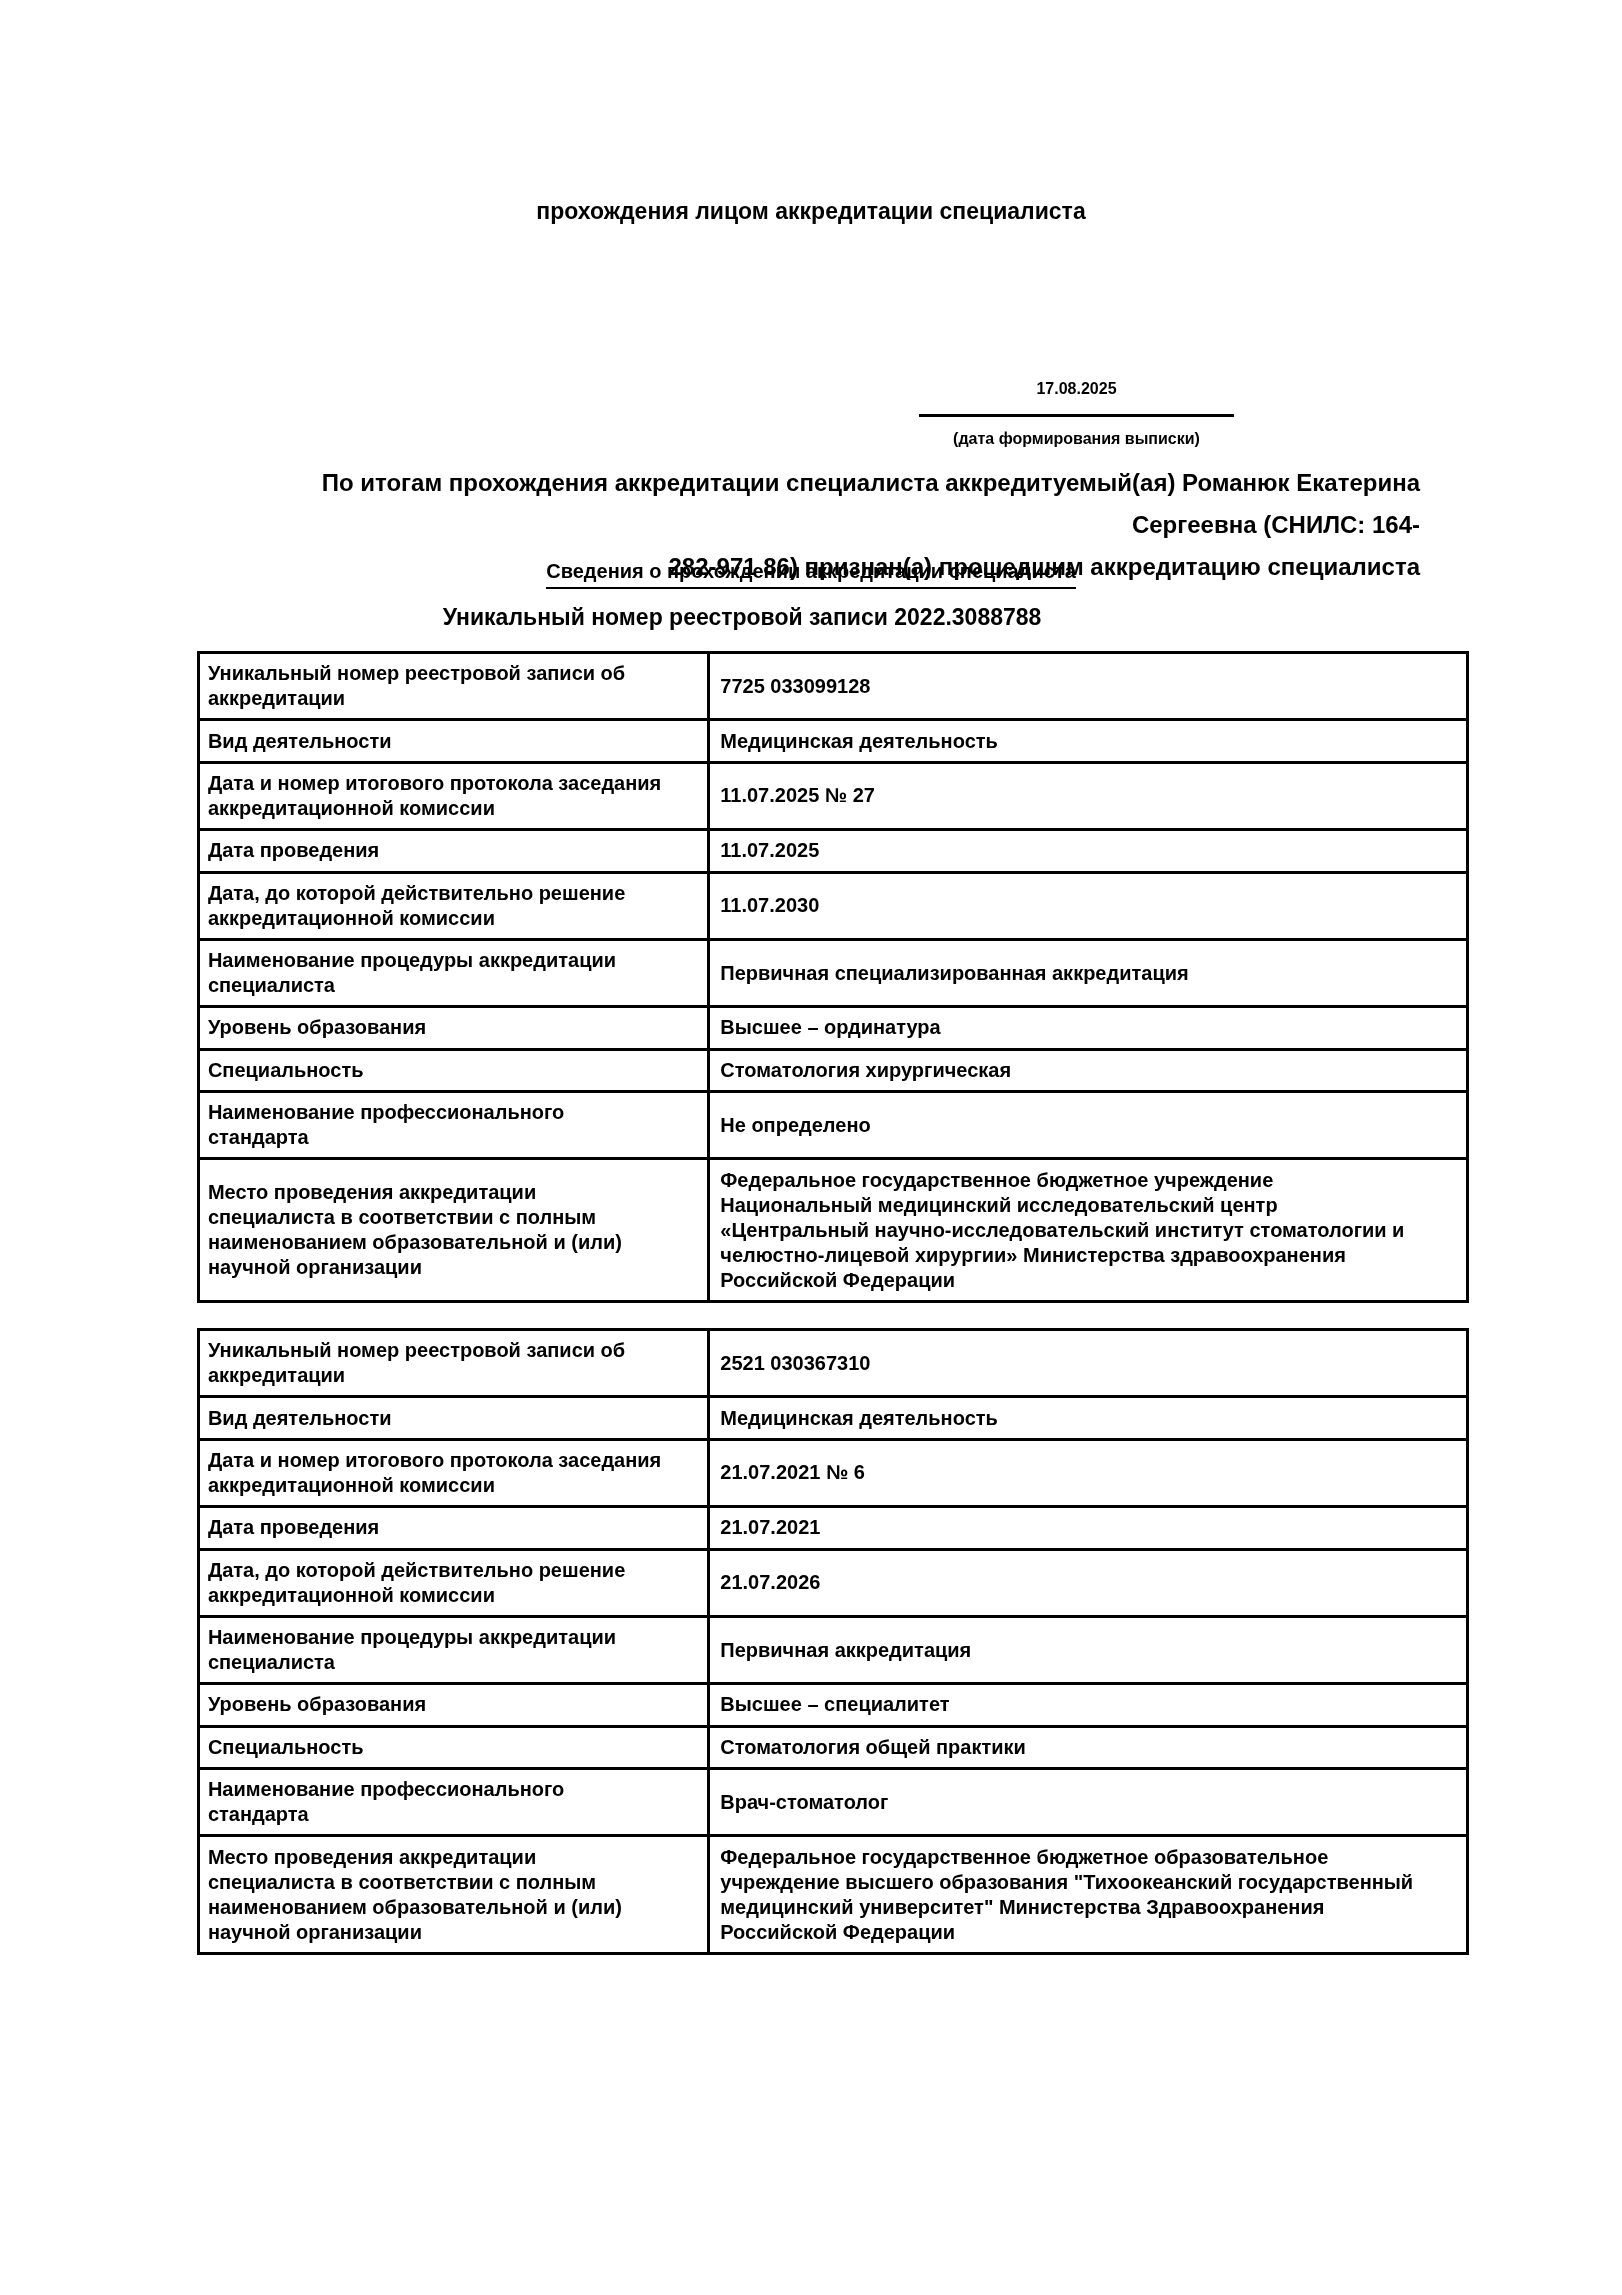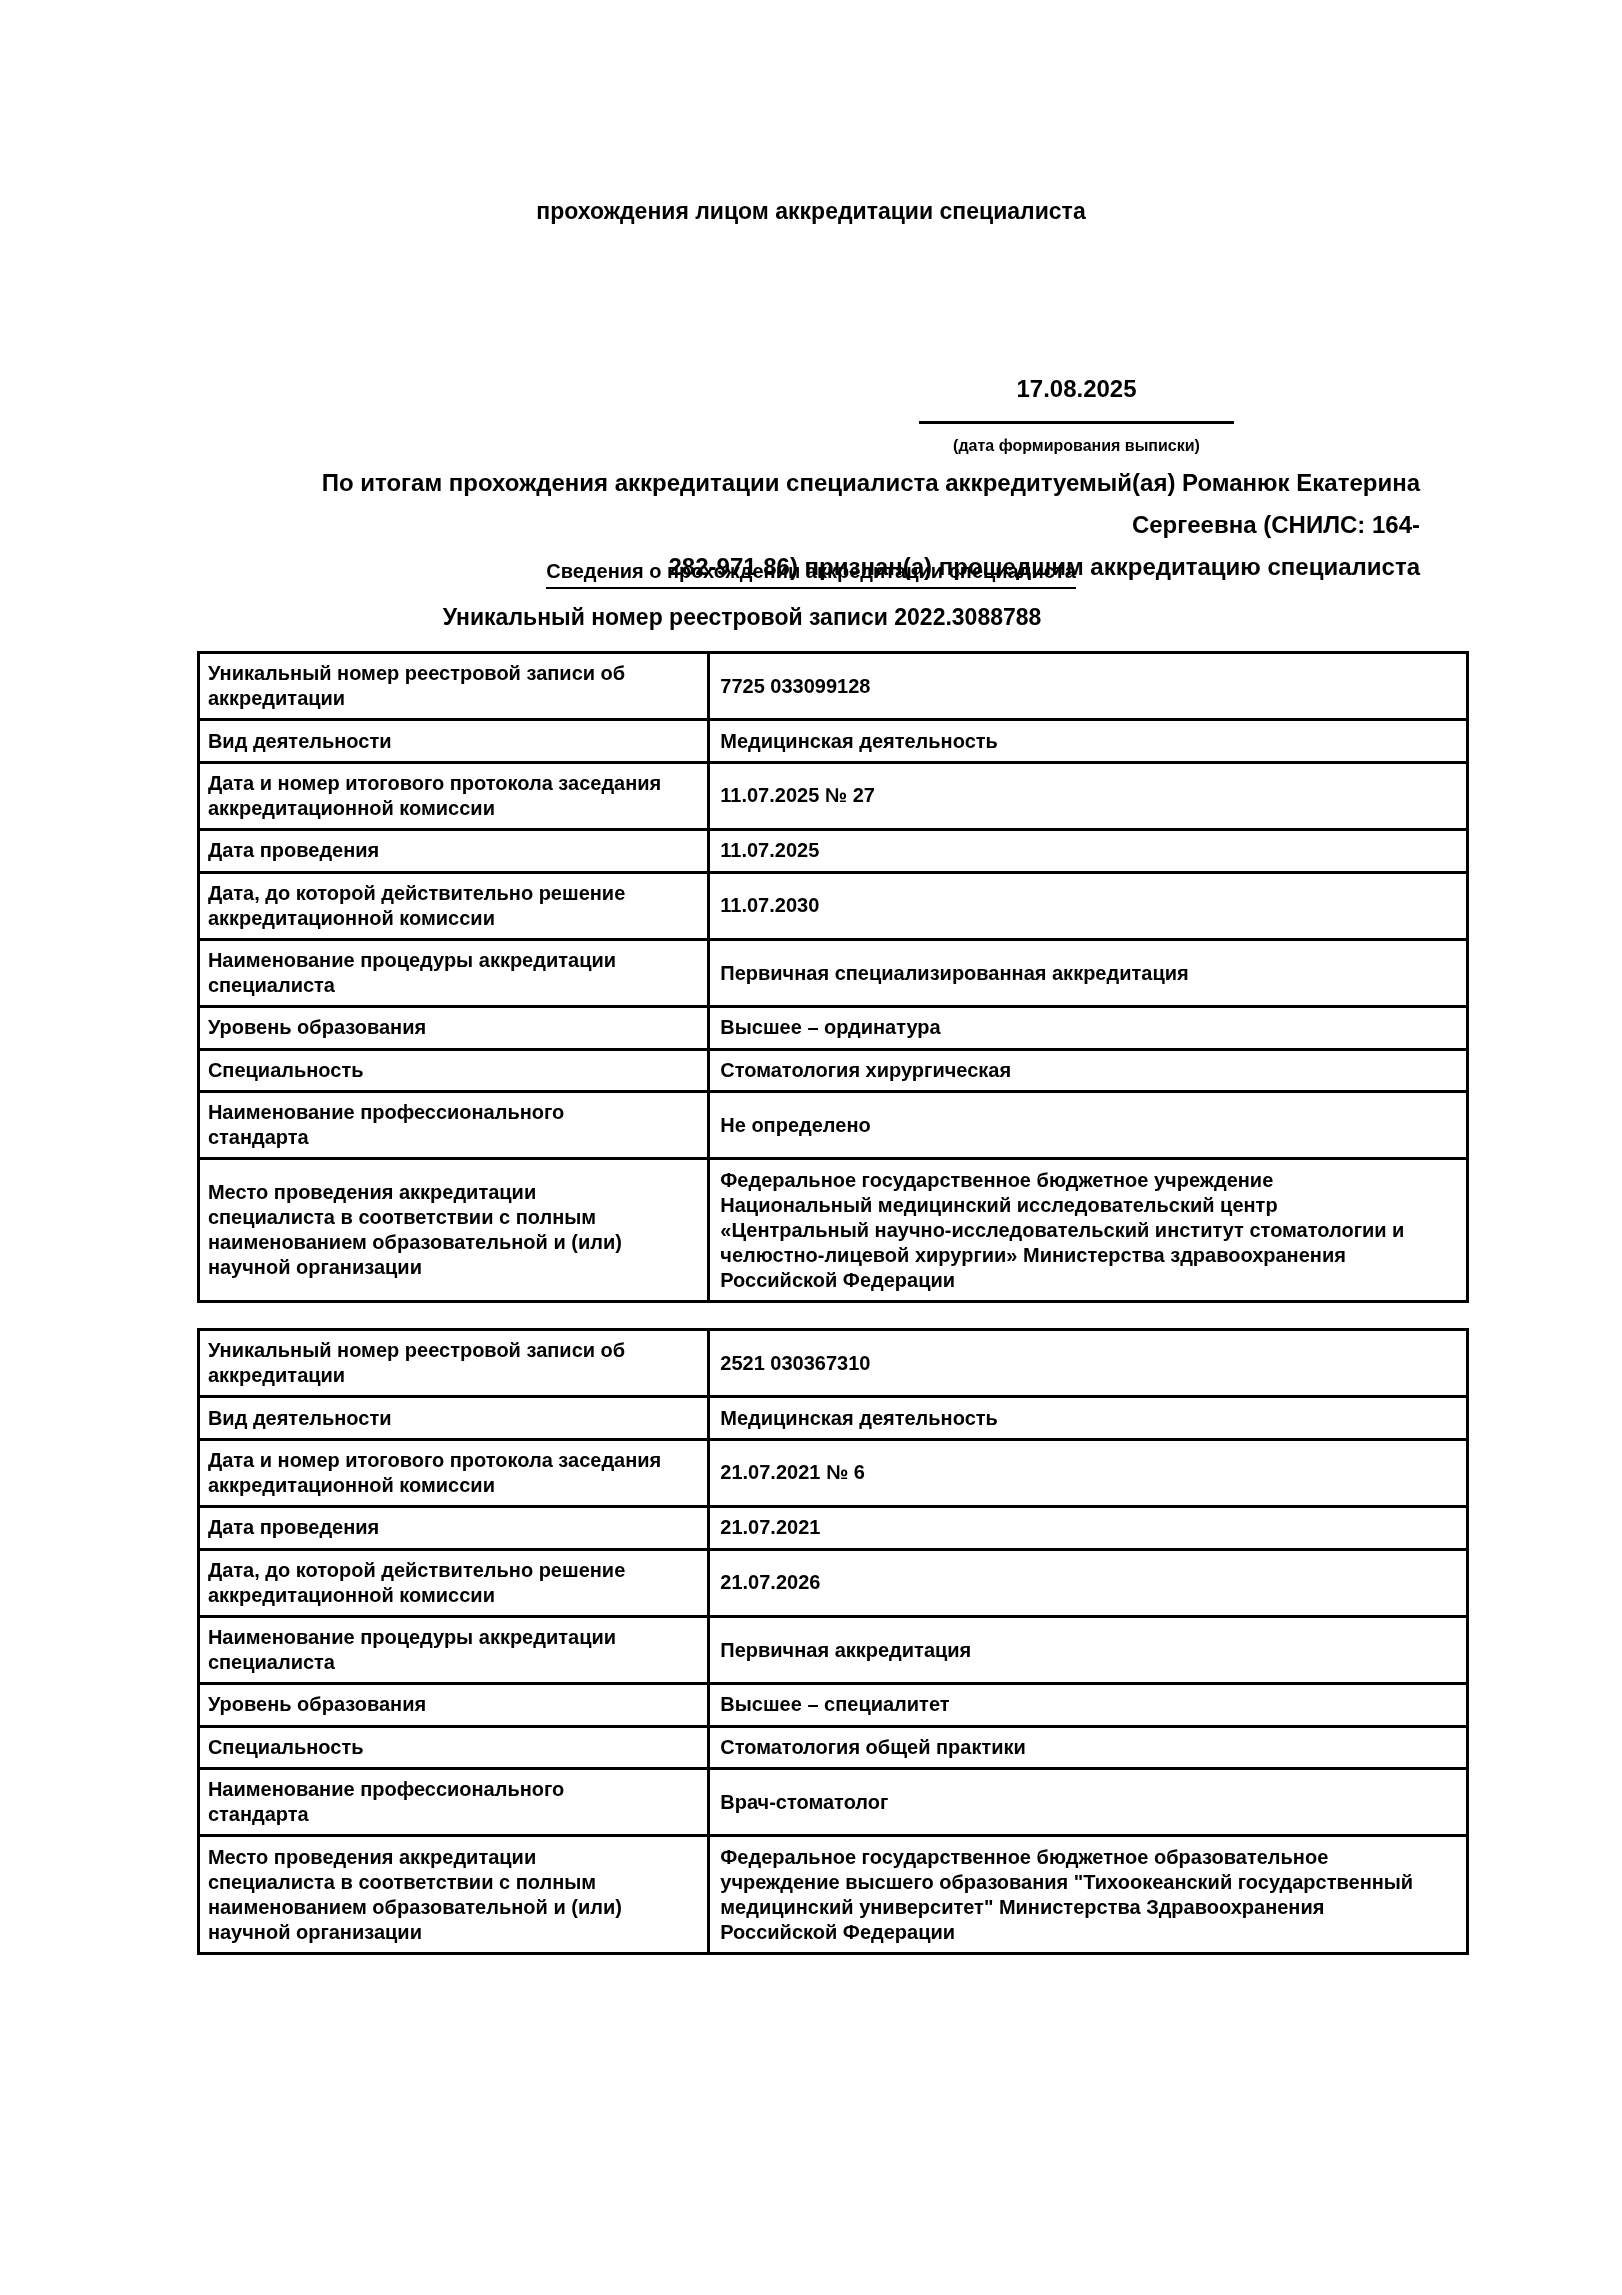--- a/index.html
+++ b/index.html
@@ -31,23 +31,23 @@
     left: 919px;
     top: 376px;
     width: 315px;
     display: flex;
     flex-direction: column;
     align-items: center;
   }
   .date-value {
     width: 100%;
     text-align: center;
-    font-size: 24px;
+    font-size: 16px;
     line-height: 25px;
-    padding-bottom: 20px;
+    padding-bottom: 13px;
     border-bottom: 3.9px solid #000000;
   }
   .date-caption {
     white-space: nowrap;
     font-size: 16px;
     line-height: 25px;
     margin-top: 9.2px;
   }
 
   .intro {

